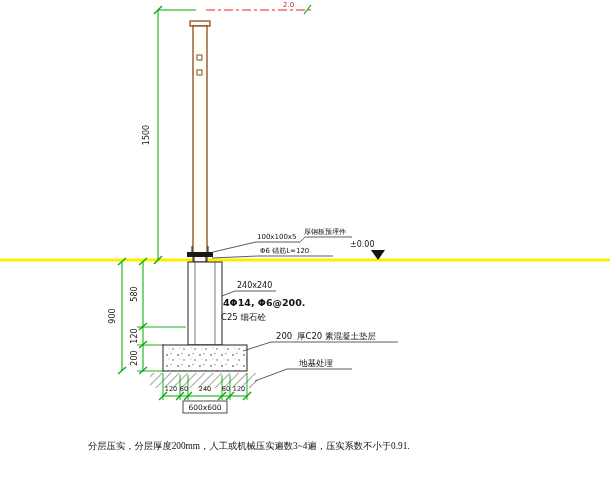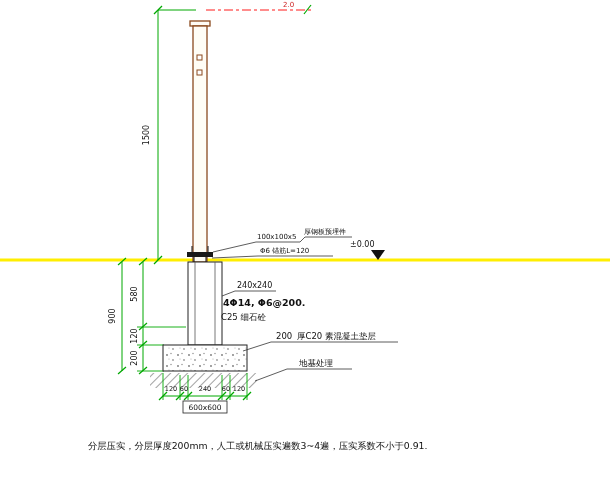--- a/index.html
+++ b/index.html
@@ -162,14 +162,14 @@
     <text x="276" y="339" class="t85">200</text>
     <text x="297" y="339" class="t85">厚C20 素混凝土垫层</text>
   </g>
 
   <g>
     <polyline points="255,381 287,369 352,369" fill="none" stroke="#333" stroke-width="0.8"></polyline>
     <text x="299" y="366" class="t85">地基处理</text>
   </g>
 </svg>
 
-  <div class="note-line" style="left:88px; top:440px;">分层压实，分层厚度200mm，人工或机械压实遍数3~4遍，压实系数不小于0.91.</div>
+  <div class="note-line" style="left:88px; top:440px;font-family:Liberation Serif, serif;">分层压实，分层厚度200mm，人工或机械压实遍数3~4遍，压实系数不小于0.91.</div>
 </div>
 
 </body></html>

